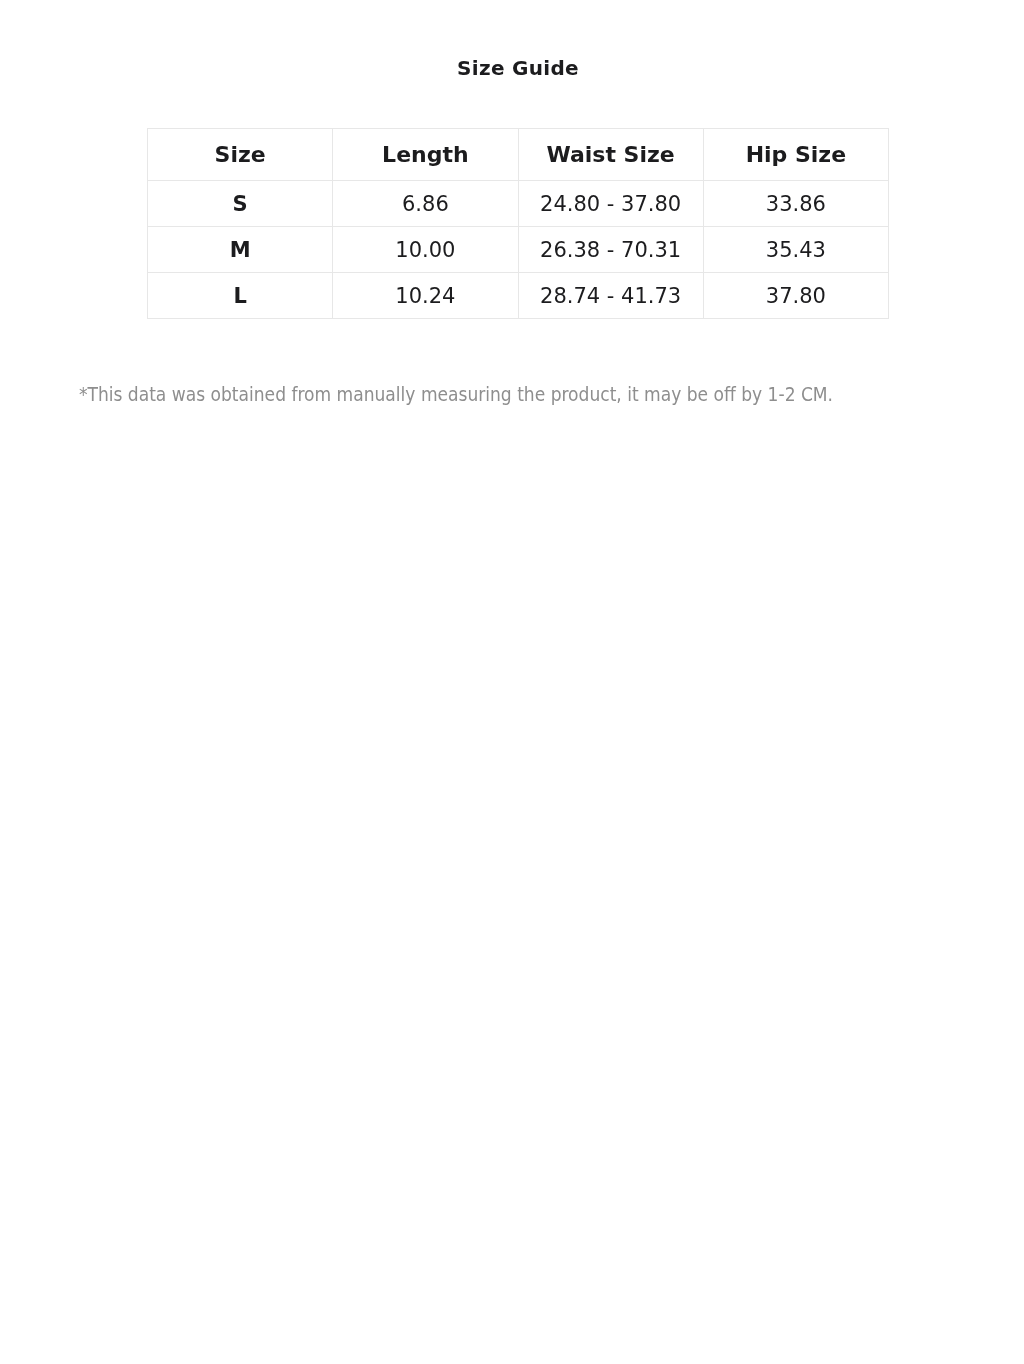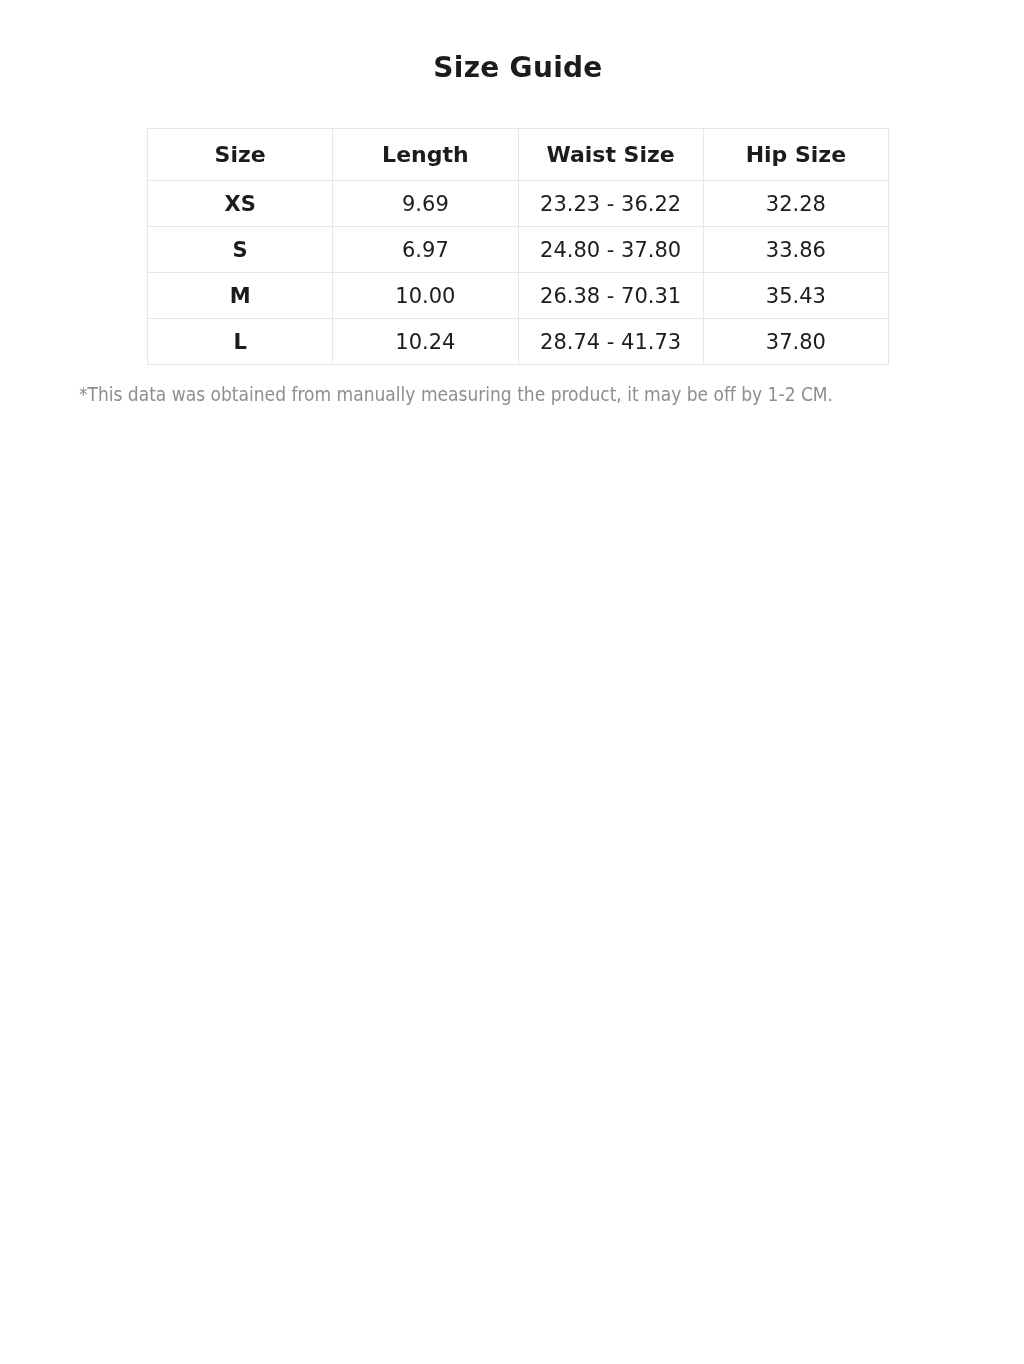--- a/index.html
+++ b/index.html
@@ -21,21 +21,21 @@
     position: relative;
     overflow: hidden;
   }
   .page-title {
     position: absolute;
     top: 49px;
     left: 147px;
     width: 742px;
     margin: 0;
     text-align: center;
-    font-size: 28px;
+    font-size: 20px;
     line-height: 38px;
     font-weight: bold;
     color: var(--text-color);
     letter-spacing: 0.3px;
   }
   table.size-guide {
     position: absolute;
     top: 128px;
     left: 147px;
     width: 742px;
@@ -86,28 +86,22 @@
   <thead>
     <tr>
         <th>Size</th>
         <th>Length</th>
         <th>Waist Size</th>
         <th>Hip Size</th>
       </tr>
   </thead>
   <tbody>
       <tr>
-        <td class="size-cell">XS</td>
-        <td class="length-cell">9.69</td>
-        <td class="waist-cell">23.23 - 36.22</td>
-        <td class="hip-cell">32.28</td>
-      </tr>
-      <tr>
         <td class="size-cell">S</td>
-        <td class="length-cell">6.97</td>
+        <td class="length-cell">6.86</td>
         <td class="waist-cell">24.80 - 37.80</td>
         <td class="hip-cell">33.86</td>
       </tr>
       <tr>
         <td class="size-cell">M</td>
         <td class="length-cell">10.00</td>
         <td class="waist-cell">26.38 - 70.31</td>
         <td class="hip-cell">35.43</td>
       </tr>
       <tr>

